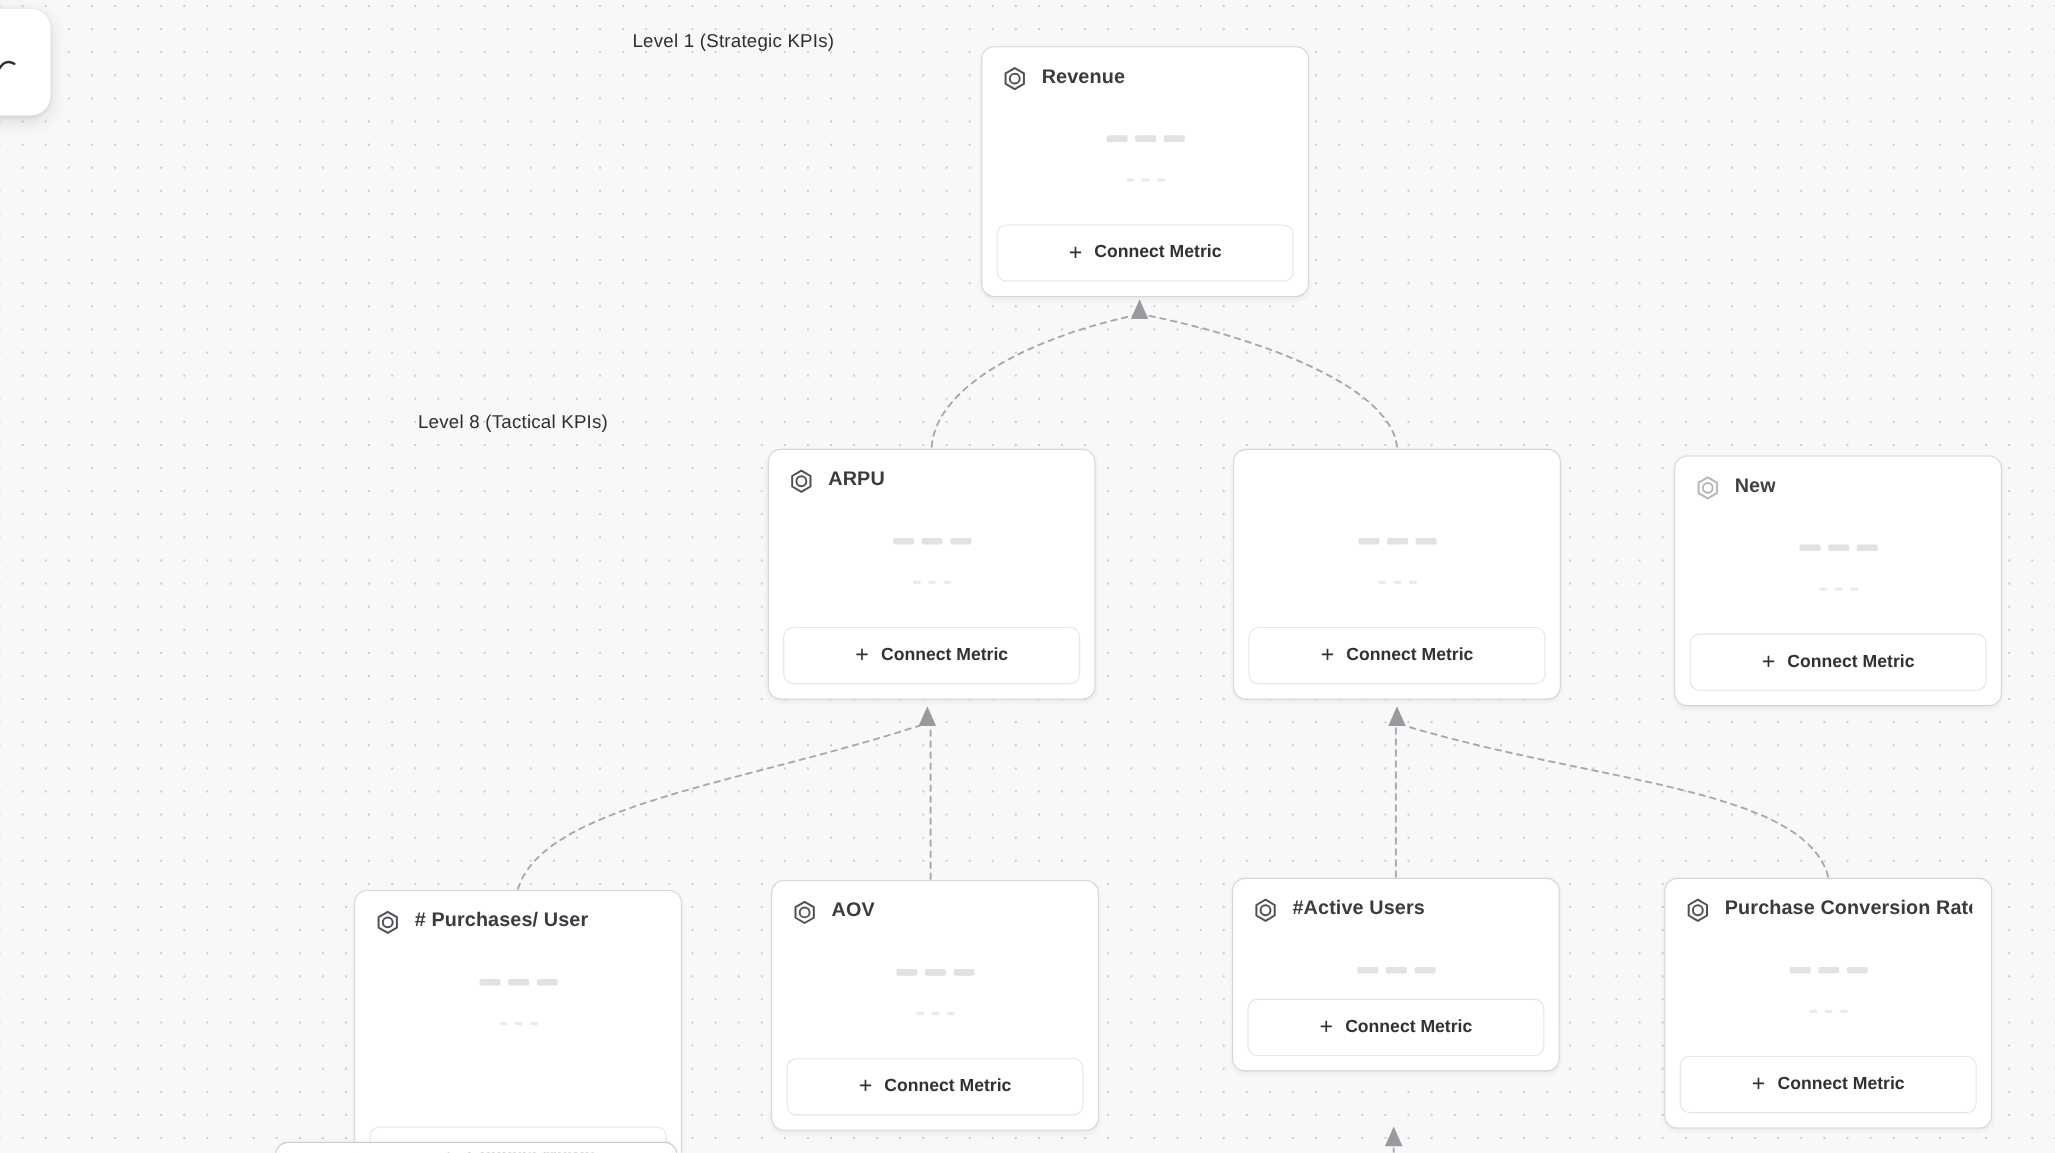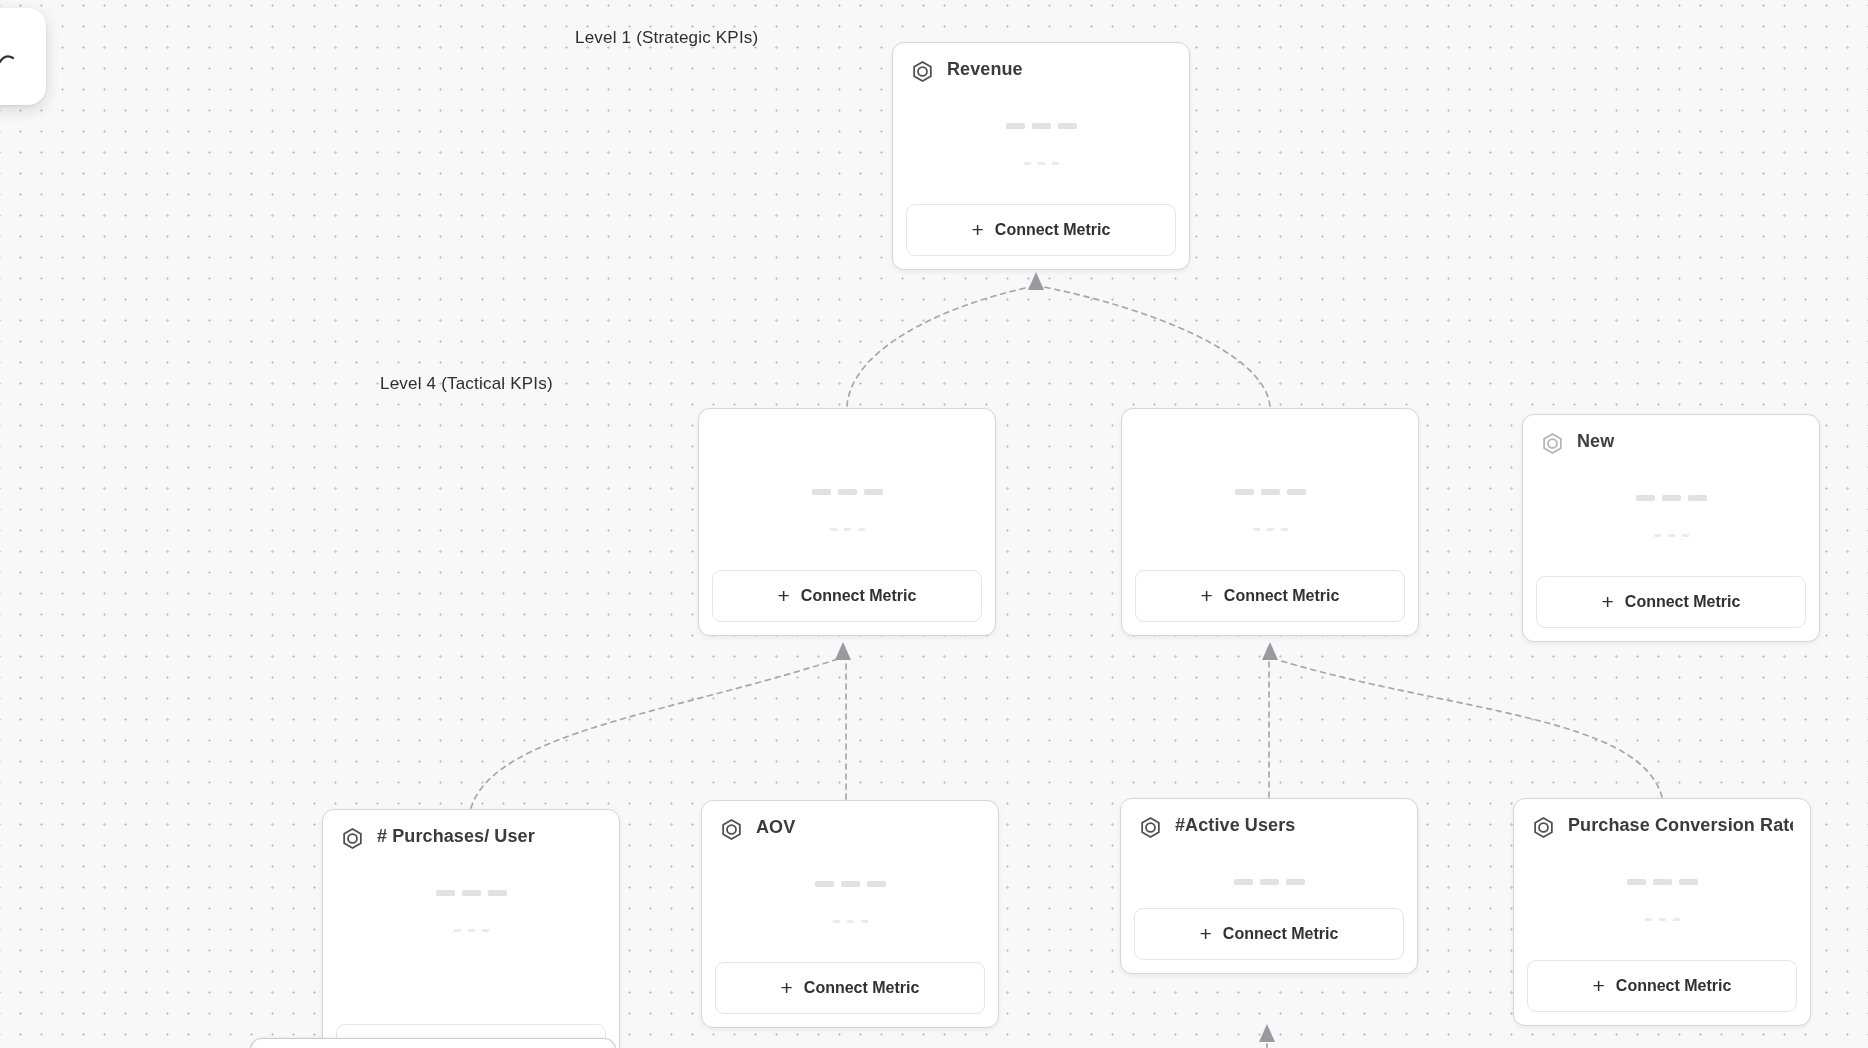--- a/index.html
+++ b/index.html
@@ -98,21 +98,21 @@
     <polygon points="1036,272 1028,290 1044,290"></polygon>
     <polygon points="843,642  835,660  851,660"></polygon>
     <polygon points="1270,642 1262,660 1278,660"></polygon>
     <polygon points="1267,1024 1259,1042 1275,1042"></polygon>
   </svg>
 
   <div class="level-label" style="left:575px; top:28px; width:250px;">
     <div class="level-title">Level 1 (Strategic KPIs)</div>
   </div>
   <div class="level-label" style="left:380px; top:374px; width:242px;">
-    <div class="level-title">Level 4 (Tactical KPIs)</div>
+    <div class="level-title">Level 8 (Tactical KPIs)</div>
   </div>
 
   <div class="card" style="left:892px; top:42px;">
     <div class="card-header">
       <svg class="card-icon" viewBox="0 0 24 24" fill="none" stroke="#4e4e55" stroke-width="1.7" stroke-linejoin="round">
         <path d="M12 2.8 L20 7.4 V16.6 L12 21.2 L4 16.6 V7.4 Z"></path>
           <circle cx="12" cy="12" r="4.3"></circle>
       </svg>
       <div class="card-title">Revenue</div>
     </div>
@@ -126,20 +126,27 @@
         <span class="sk-dash"></span>
         <span class="sk-dash"></span>
       </div>
     <button class="connect-btn">
       <span class="plus">+</span>
       <span>Connect Metric</span>
     </button>
   </div>
 
   <div class="card" style="left:698px; top:408px;">
+    <div class="card-header">
+      <svg class="card-icon" viewBox="0 0 24 24" fill="none" stroke="#4e4e55" stroke-width="1.7" stroke-linejoin="round">
+        <path d="M12 2.8 L20 7.4 V16.6 L12 21.2 L4 16.6 V7.4 Z"></path>
+          <circle cx="12" cy="12" r="4.3"></circle>
+      </svg>
+      <div class="card-title">ARPU</div>
+    </div>
     <div class="sk-row r1">
         <span class="sk-pill"></span>
         <span class="sk-pill"></span>
         <span class="sk-pill"></span>
       </div>
     <div class="sk-row r2">
         <span class="sk-dash"></span>
         <span class="sk-dash"></span>
         <span class="sk-dash"></span>
       </div>

